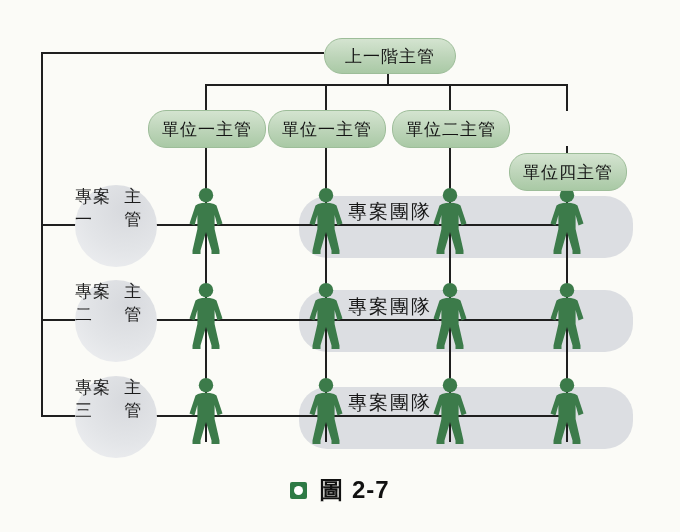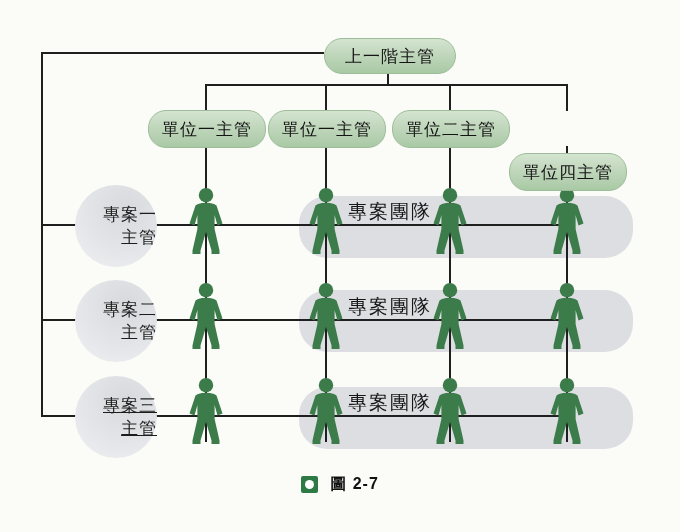--- a/index.html
+++ b/index.html
@@ -13,33 +13,33 @@
 
   .node{position:absolute;display:flex;align-items:center;justify-content:center;
         background:linear-gradient(180deg,#d4e4d0 0%,#bcd4b8 55%,#a9c9a5 100%);
         border:1px solid #9dbd99;border-radius:18px;
         font-size:17px;letter-spacing:1px;color:#141414;}
   .unit-node{top:110px;width:116px;height:36px;}
   .top-node{left:324px;top:38px;width:130px;height:34px;}
 
   .pm-circle{position:absolute;width:82px;height:82px;border-radius:50%;
         background:radial-gradient(circle at 62% 30%, #d7d9dd 0%, #e3e5e8 55%, #f0f1f3 100%);
-        display:flex;flex-direction:column;align-items:flex-end;justify-content:center;
+        display:flex;flex-direction:row;align-items:flex-start;justify-content:center;
         font-size:17px;line-height:23px;color:#1c1c1c;letter-spacing:1px;}
 
   .person{position:absolute;width:40px;height:66px;}
   .person svg{display:block;width:40px;height:66px;}
   .person .fig{fill:#3c7b4a;}
 
   .team-label{position:absolute;left:348px;font-size:19px;letter-spacing:2px;color:#161616;}
 
   .caption{position:absolute;left:0;right:0;top:474px;display:flex;align-items:center;justify-content:center;gap:12px;}
   .cap-icon{width:17px;height:17px;background:#2d7a45;border-radius:2px;display:flex;align-items:center;justify-content:center;}
   .cap-icon span{display:block;width:9px;height:9px;background:#ffffff;border-radius:50%;}
-  .cap-text{font-size:16px;font-weight:600;color:#111;letter-spacing:1px;display:flex;gap:14px;}
+  .cap-text{font-size:24px;font-weight:600;color:#111;letter-spacing:1px;display:flex;gap:14px;}
 </style>
 </head>
 <body>
 
 <div id="stage">
 
   <div class="bar" style="top:196px;"></div>
   <div class="bar" style="top:290px;"></div>
   <div class="bar" style="top:387px;"></div>
 
@@ -148,21 +148,21 @@
   <div class="node unit-node" style="left:509px;margin-top:43px;">單位四主管</div>
 
   <div class="pm-circle" style="left:75px;top:185px;">
     <span>專案一</span>
     <span>主管</span>
   </div>
   <div class="pm-circle" style="left:75px;top:280px;">
     <span>專案二</span>
     <span>主管</span>
   </div>
-  <div class="pm-circle" style="left:75px;top:376px;text-decoration:underline;">
+  <div class="pm-circle" style="left:75px;top:376px;">
     <span>專案三</span>
     <span>主管</span>
   </div>
 
   <div class="caption">
     <div class="cap-icon">
         <span></span>
       </div>
     <div class="cap-text">
       <span>圖 2-7</span>

